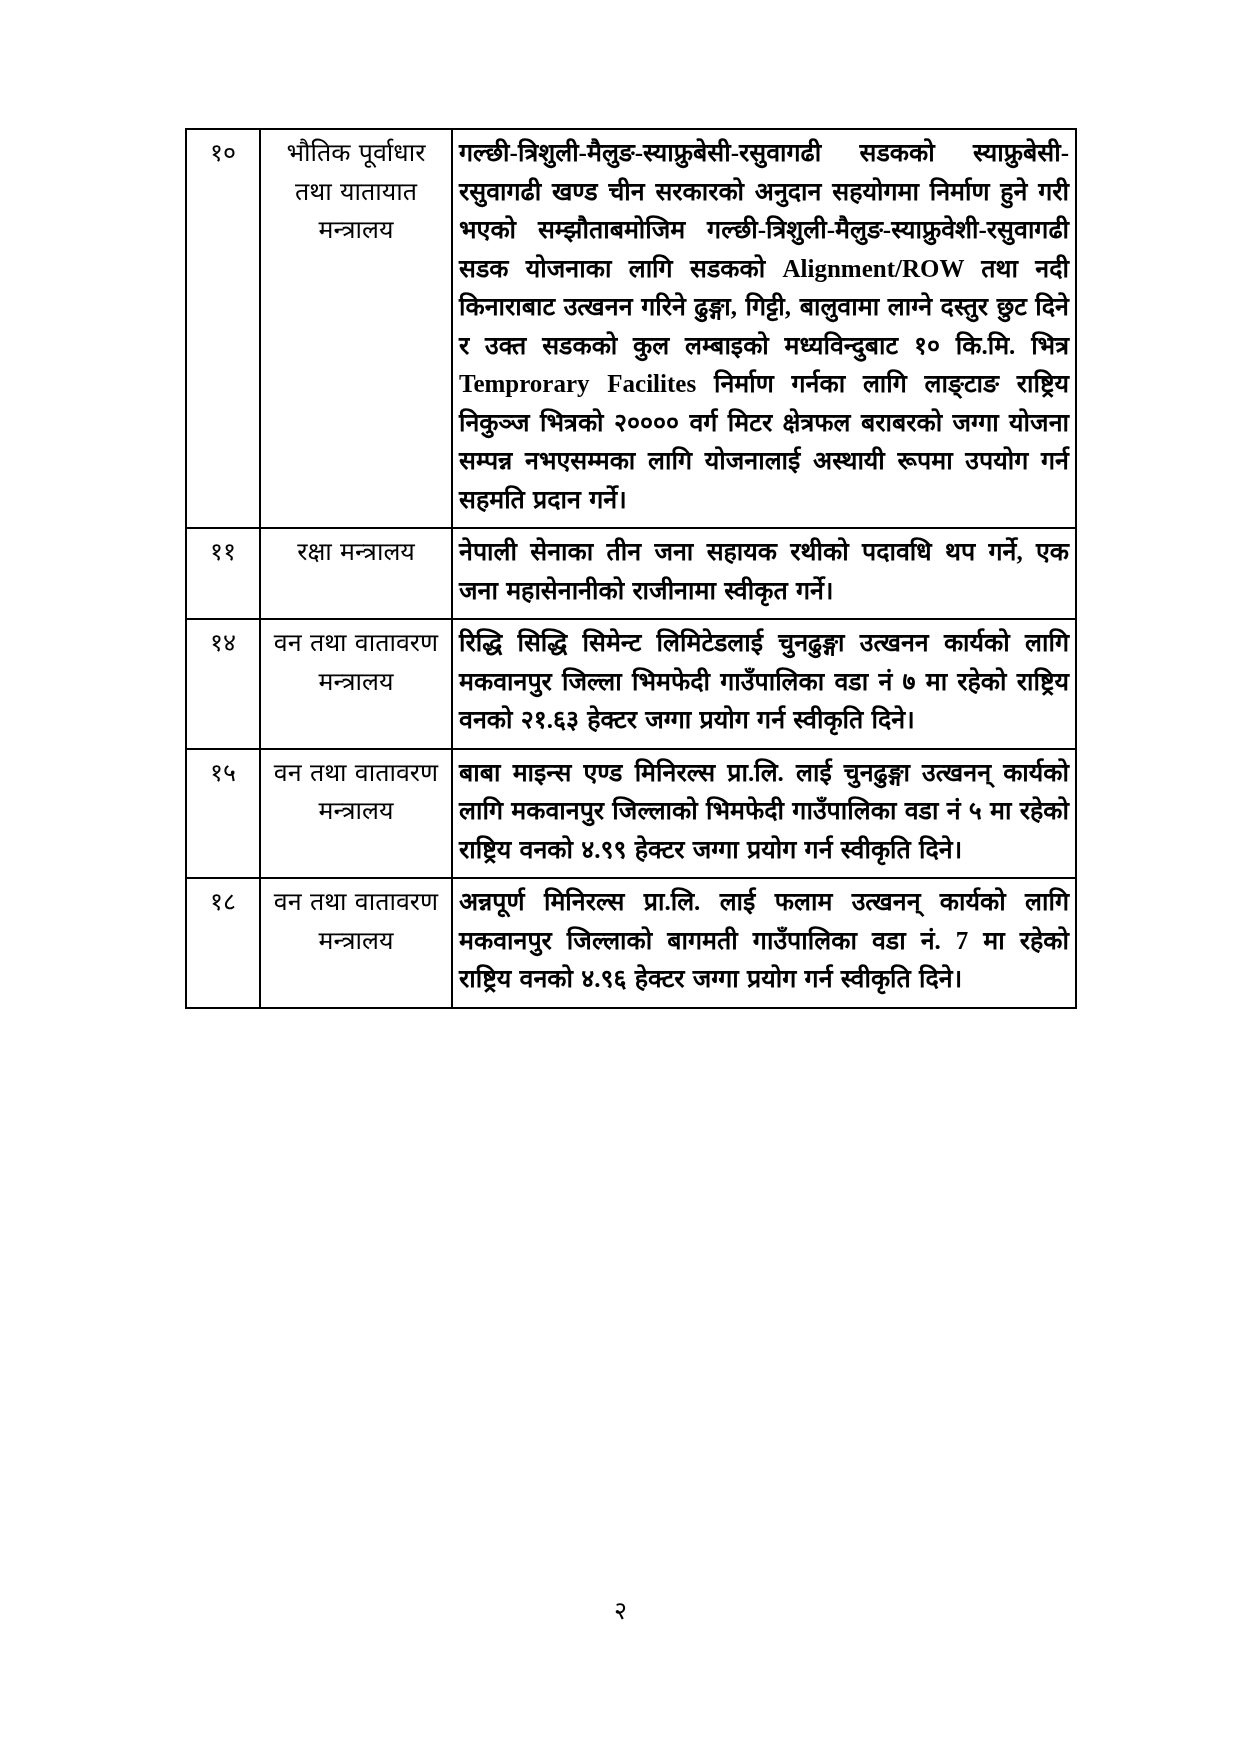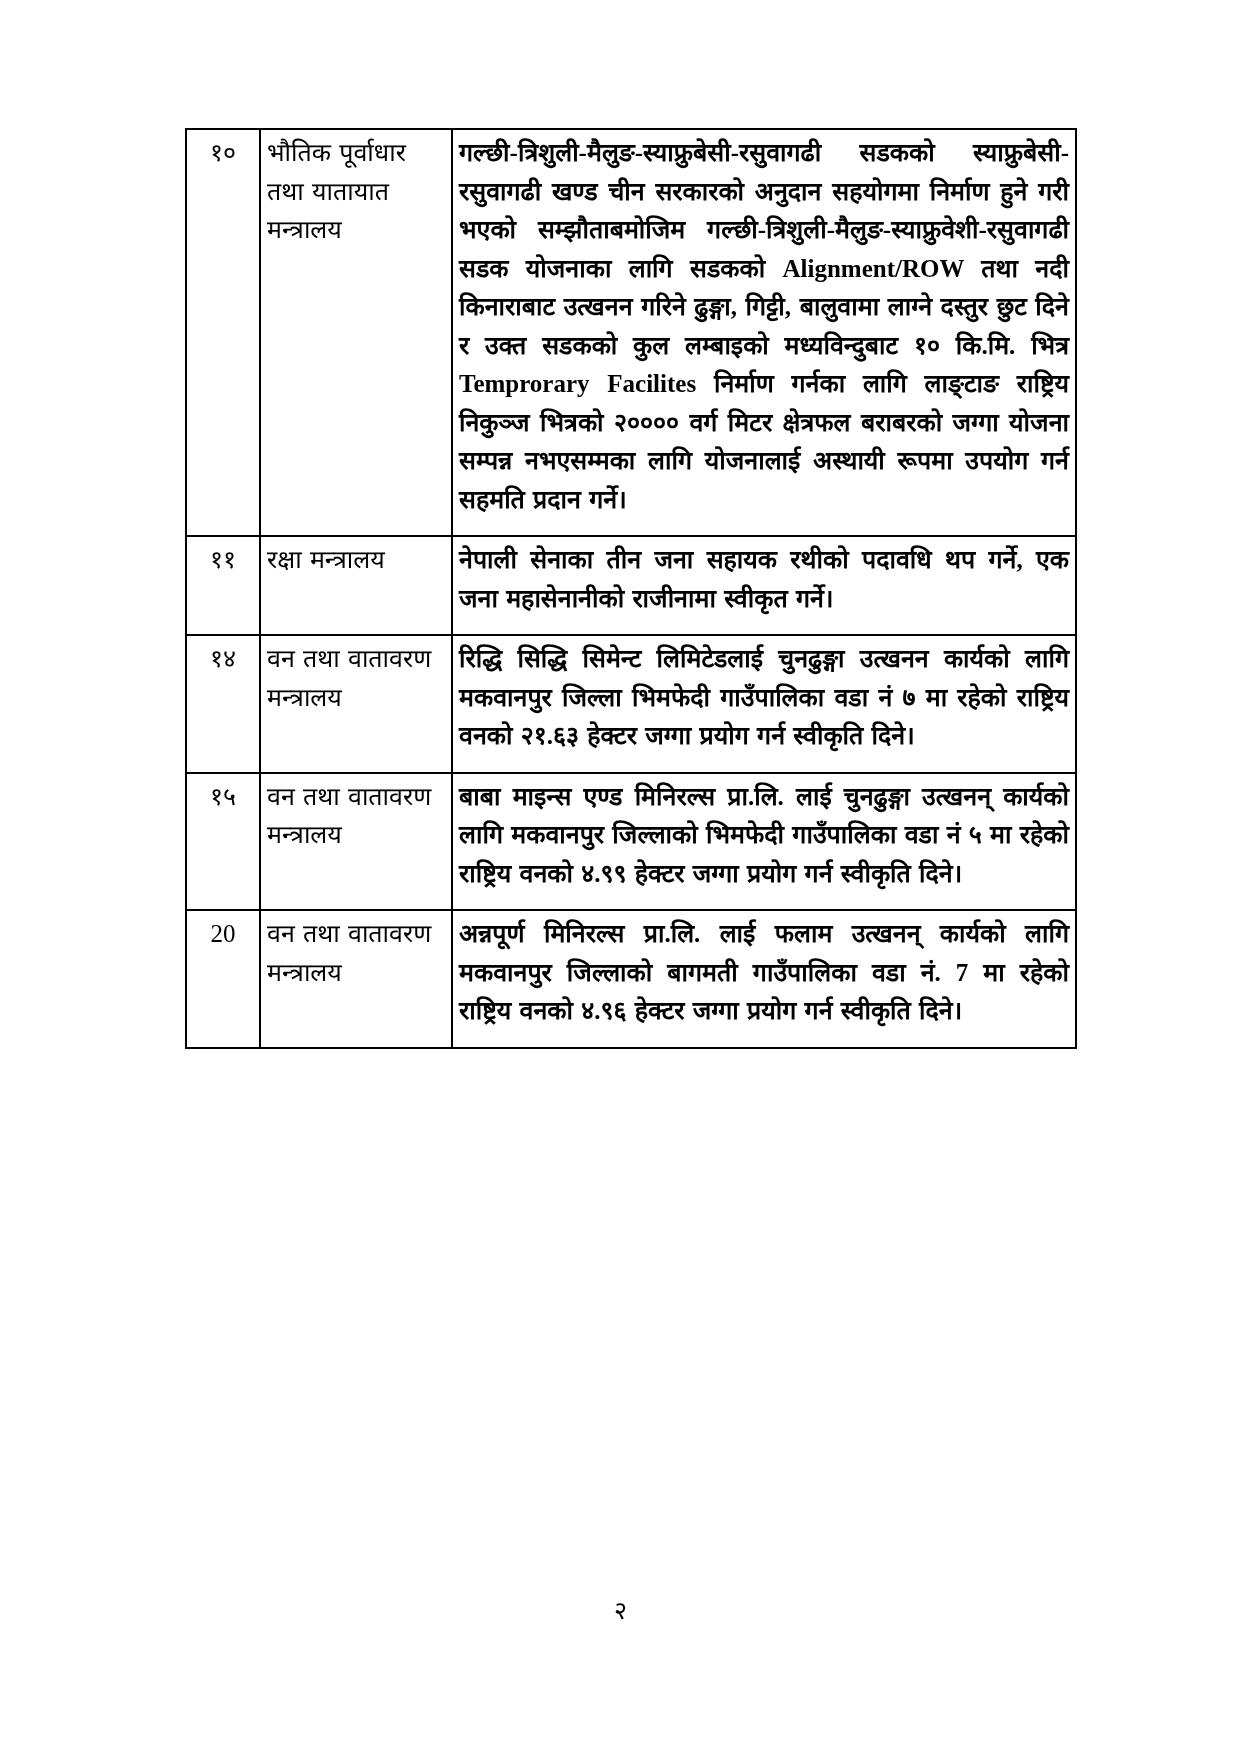--- a/index.html
+++ b/index.html
@@ -22,30 +22,30 @@
     top: 128px;
     width: 876px;
     border-collapse: collapse;
     table-layout: fixed;
   }
   table.decisions-table td {
     border: 2px solid #000000;
     vertical-align: top;
     font-size: 25px;
     line-height: 38.5px;
-    padding: 4px 6px 16px 6px;
+    padding: 4px 6px 8px 6px;
     word-spacing: 2px;
   }
   td.sn {
     width: 60px;
     text-align: center;
   }
   td.ministry {
     width: 178px;
-    text-align: left;
+    text-align: center;
   }
   td.decision {
     width: 610px;
     text-align: justify;
     text-justify: inter-word;
     padding-left: 12px;
     padding-right: 10px;
     font-weight: bold;
   }
   .page-number {
@@ -78,21 +78,21 @@
         <td class="sn">१४</td>
         <td class="ministry">वन तथा वातावरण मन्त्रालय</td>
         <td class="decision">रिद्धि सिद्धि सिमेन्ट लिमिटेडलाई चुनढुङ्गा उत्खनन कार्यको लागि मकवानपुर जिल्ला भिमफेदी गाउँपालिका वडा नं ७ मा रहेको राष्ट्रिय वनको २१.६३ हेक्टर जग्गा प्रयोग गर्न स्वीकृति दिने।</td>
       </tr>
       <tr>
         <td class="sn">१५</td>
         <td class="ministry">वन तथा वातावरण मन्त्रालय</td>
         <td class="decision">बाबा माइन्स एण्ड मिनिरल्स प्रा.लि. लाई चुनढुङ्गा उत्खनन् कार्यको लागि मकवानपुर जिल्लाको भिमफेदी गाउँपालिका वडा नं ५ मा रहेको राष्ट्रिय वनको ४.९९ हेक्टर जग्गा प्रयोग गर्न स्वीकृति दिने।</td>
       </tr>
       <tr>
-        <td class="sn">20</td>
+        <td class="sn">१८</td>
         <td class="ministry">वन तथा वातावरण मन्त्रालय</td>
         <td class="decision">अन्नपूर्ण मिनिरल्स प्रा.लि. लाई फलाम उत्खनन् कार्यको लागि मकवानपुर जिल्लाको बागमती गाउँपालिका वडा नं. 7 मा रहेको राष्ट्रिय वनको ४.९६ हेक्टर जग्गा प्रयोग गर्न स्वीकृति दिने।</td>
       </tr>
     </tbody>
   </table>
 
   <div class="page-number">२</div>
 
 </div>
 

